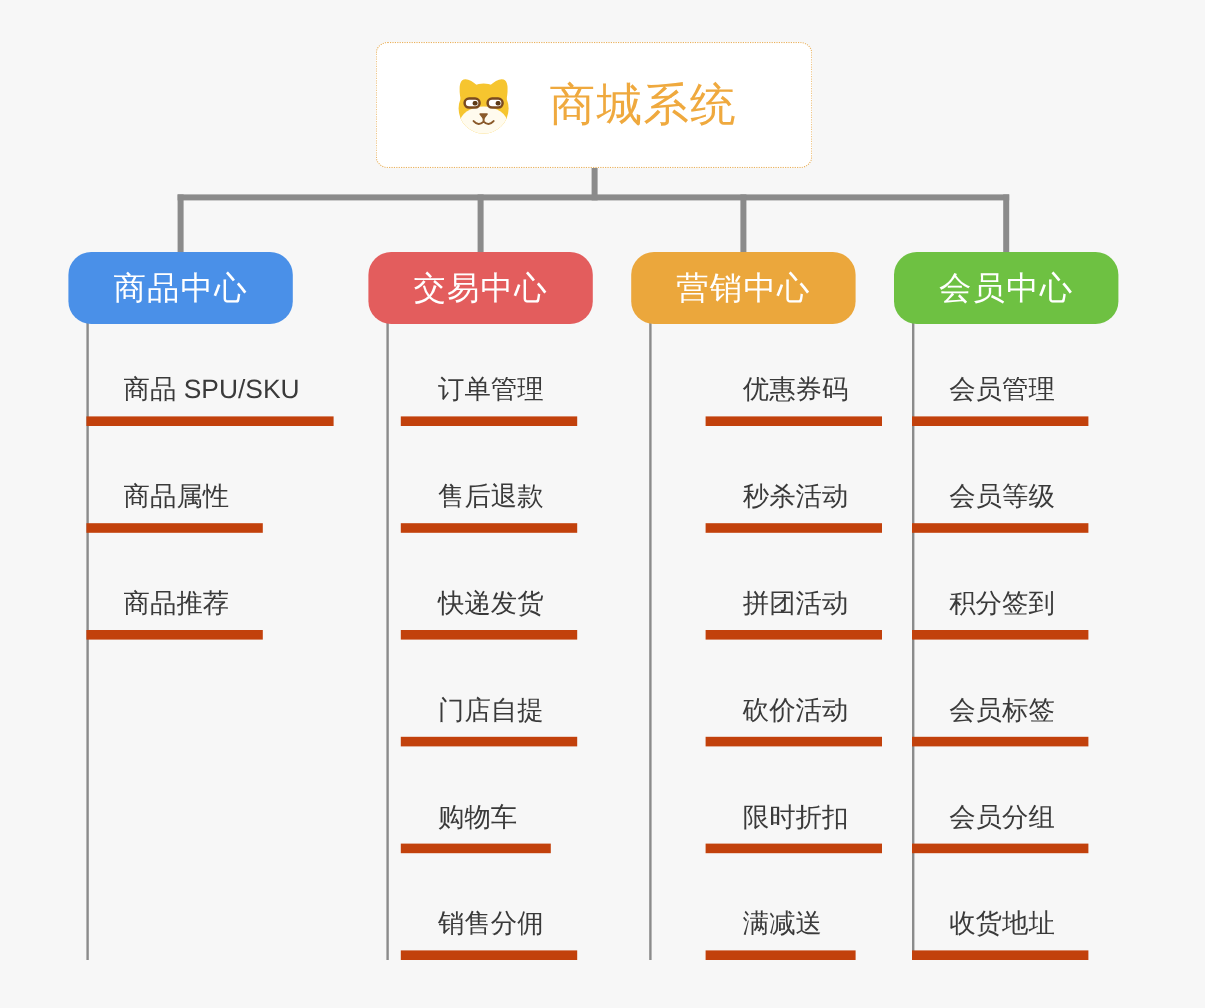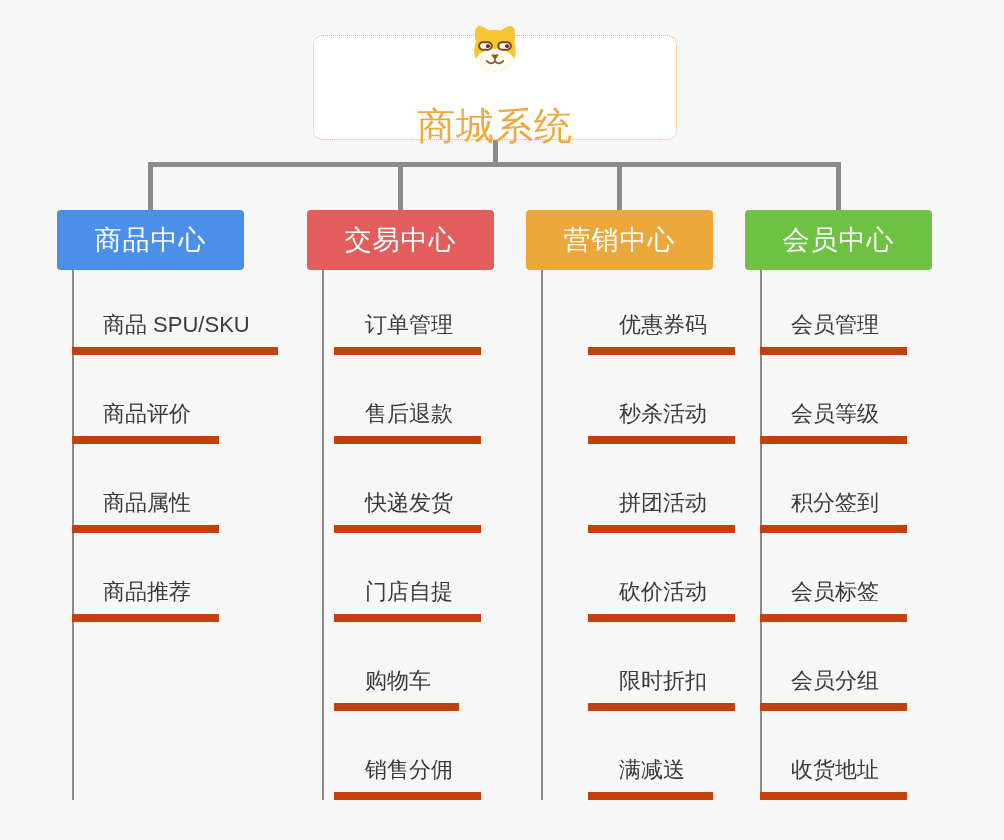--- a/index.html
+++ b/index.html
@@ -22,40 +22,39 @@
     left: 313px; top: 35px;
     width: 364px; height: 105px;
     background: #ffffff;
     border: 1px dotted #e9b15c;
     border-radius: 10px;
     display: flex;
     align-items: center;
     justify-content: center;
     gap: 28px;
     cursor: default;
-    flex-direction: column;
   }
   .root-title {
     font-size: 38px;
     font-weight: 400;
     color: #efa93e;
     letter-spacing: 1px;
     white-space: nowrap;
   }
   .root-icon { width: 54px; height: 50px; display: inline-flex; }
 
   
   .conn { position: absolute; background: #8b8b8b; }
 
   
   .branch-node {
     position: absolute;
     top: 210px;
     width: 187px; height: 60px;
-    border-radius: 4px;
+    border-radius: 19px;
     display: flex;
     align-items: center;
     justify-content: center;
     color: #ffffff;
     font-size: 27px;
     font-weight: 400;
     letter-spacing: 1px;
     white-space: nowrap;
   }
 
@@ -136,23 +135,20 @@
     </div>
   <div class="branch-node" style="left: 745px; background: rgb(110, 193, 66);">
       <span>会员中心</span>
     </div>
 
   <div class="leaf-col" style="left:72px;">
     <div class="leaf-row">
         <span class="leaf-item">商品 SPU/SKU</span>
       </div>
     <div class="leaf-row">
-        <span class="leaf-item">商品评价</span>
-      </div>
-    <div class="leaf-row">
         <span class="leaf-item">商品属性</span>
       </div>
     <div class="leaf-row">
         <span class="leaf-item">商品推荐</span>
       </div>
   </div>
 
   <div class="leaf-col" style="left:322px;margin-left:12px;">
     <div class="leaf-row">
         <span class="leaf-item">订单管理</span>

